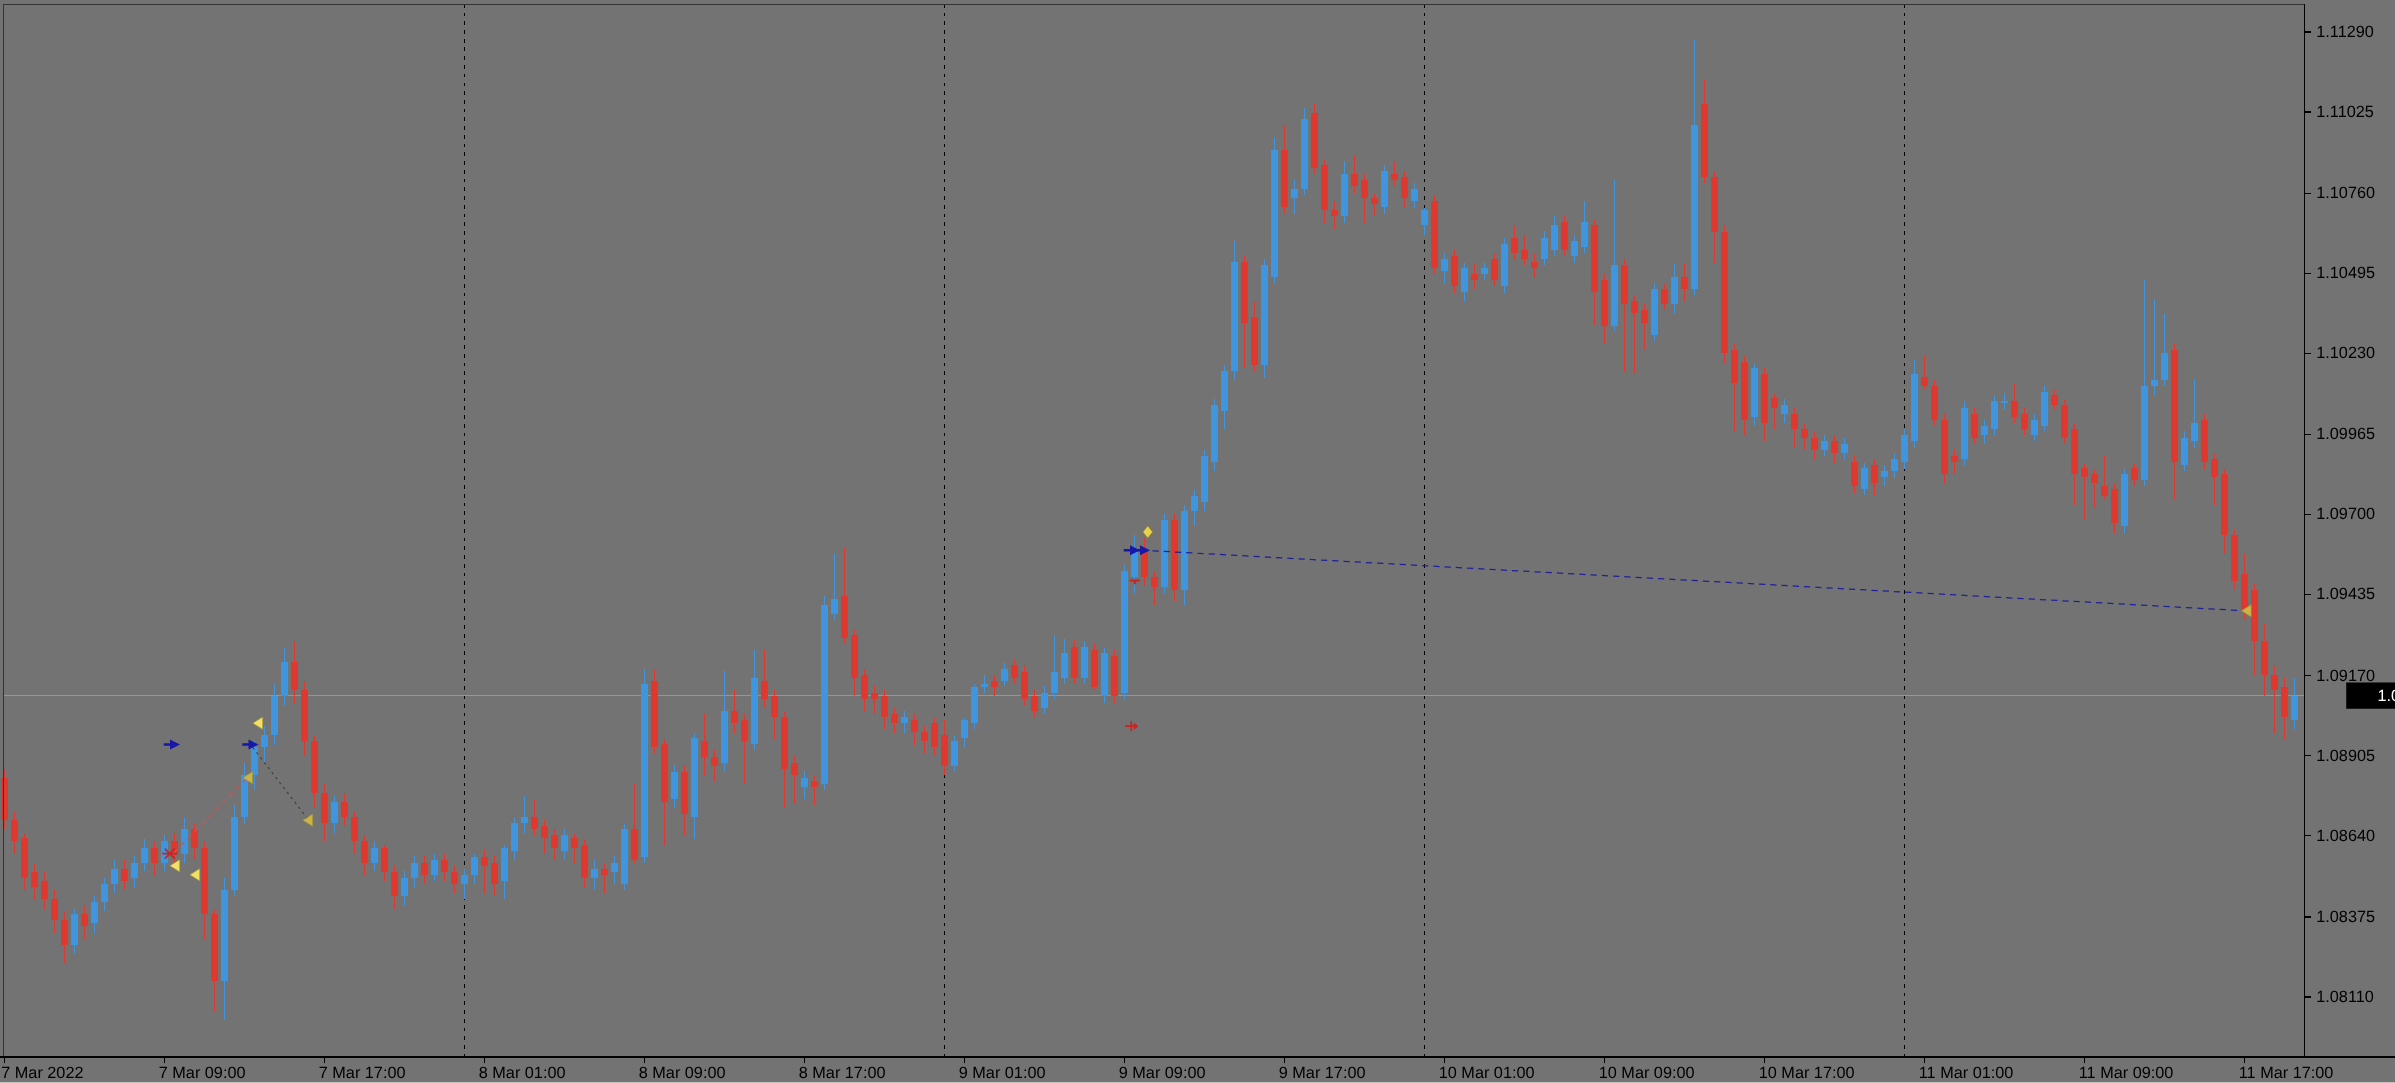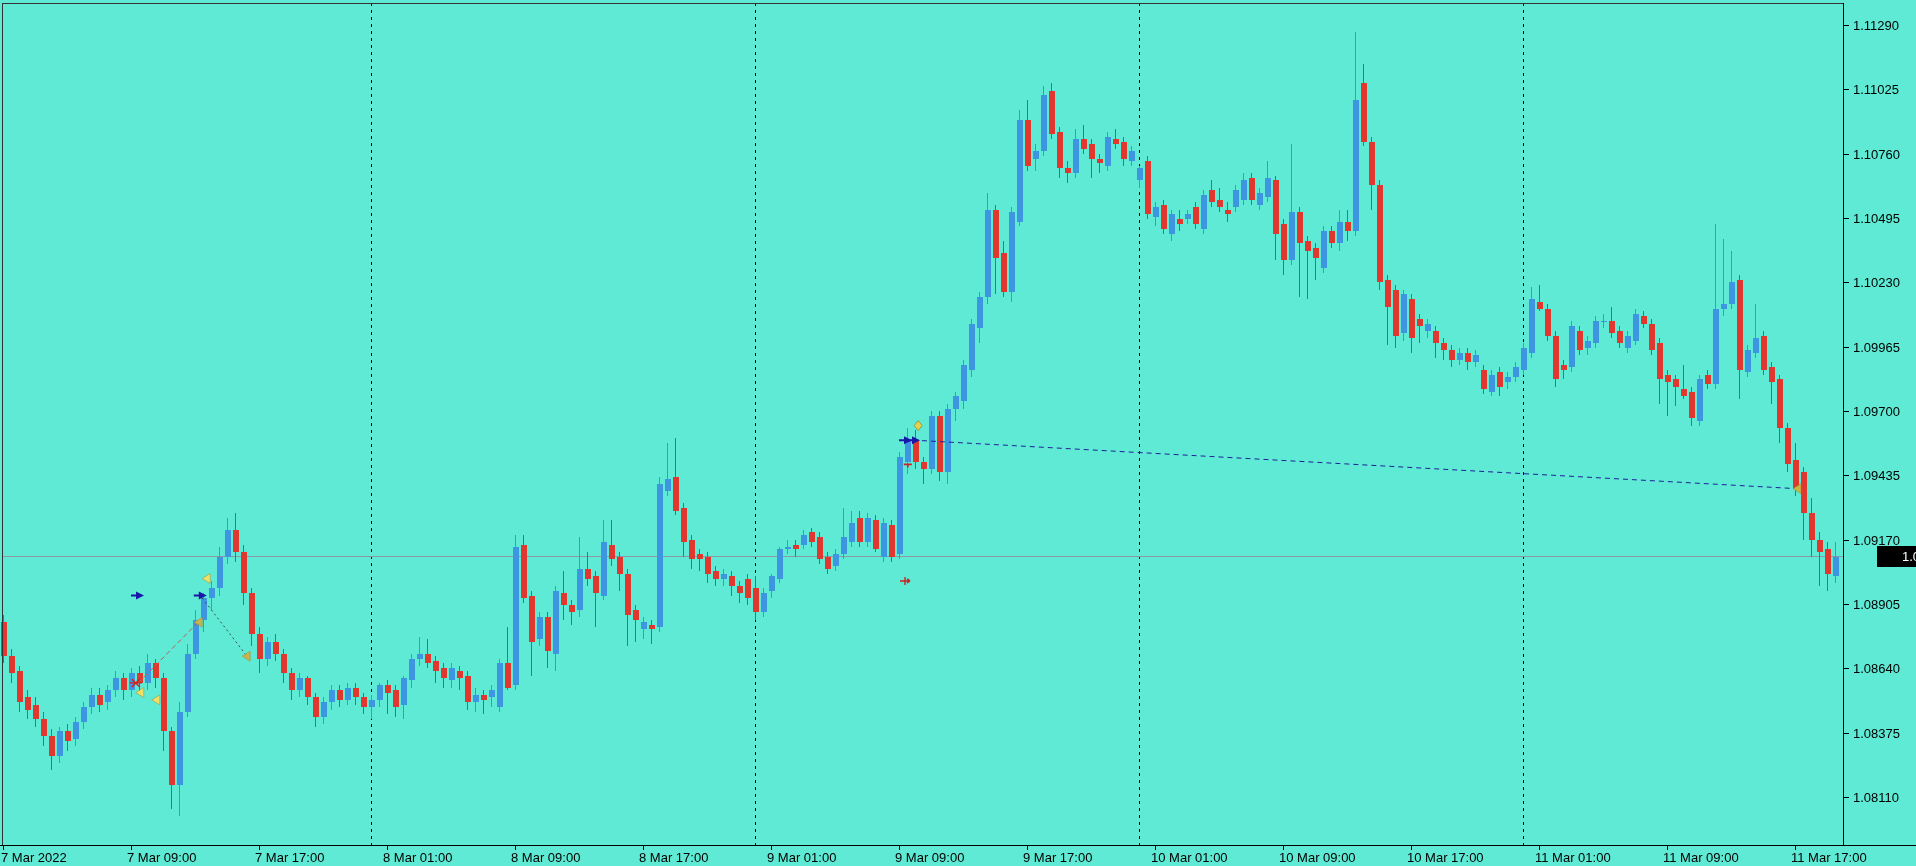--- a/index.html
+++ b/index.html
@@ -1,17 +1,17 @@
 <!DOCTYPE html>
 <html><head>
 <meta charset="utf-8">
 <style>
   html,body{margin:0;padding:0;background:#fff;}
   .chart-window{
-    position:relative;width:1916px;height:866px;background:#5eead4;
+    position:relative;width:1916px;height:866px;background:#737373;
     font-family:"Liberation Sans",sans-serif;overflow:hidden;
   }
   svg{position:absolute;left:0;top:0;}
   .price-tag{
     position:absolute;left:1844px;width:71px;height:21px;
     background:#000;color:#fff;font-size:13px;line-height:21px;
     padding-left:25px;box-sizing:border-box;letter-spacing:0px;margin-left:33px;
   }
   text{font-family:"Liberation Sans",sans-serif;font-size:13px;fill:#000;}
 </style>

